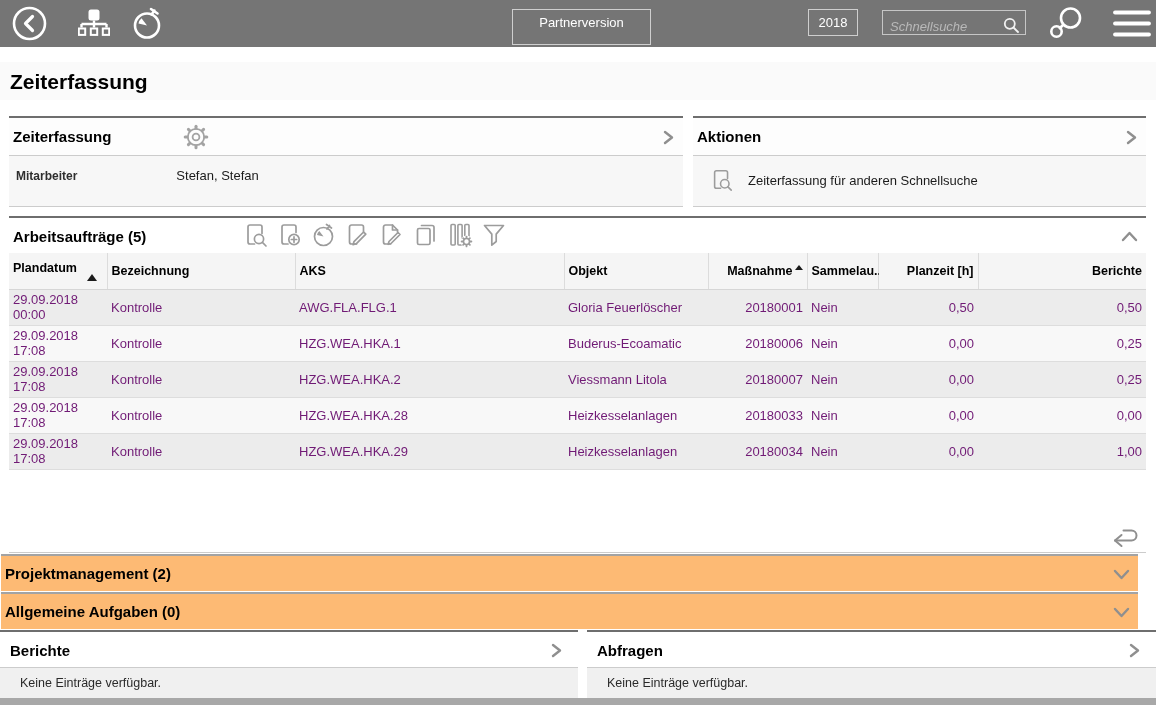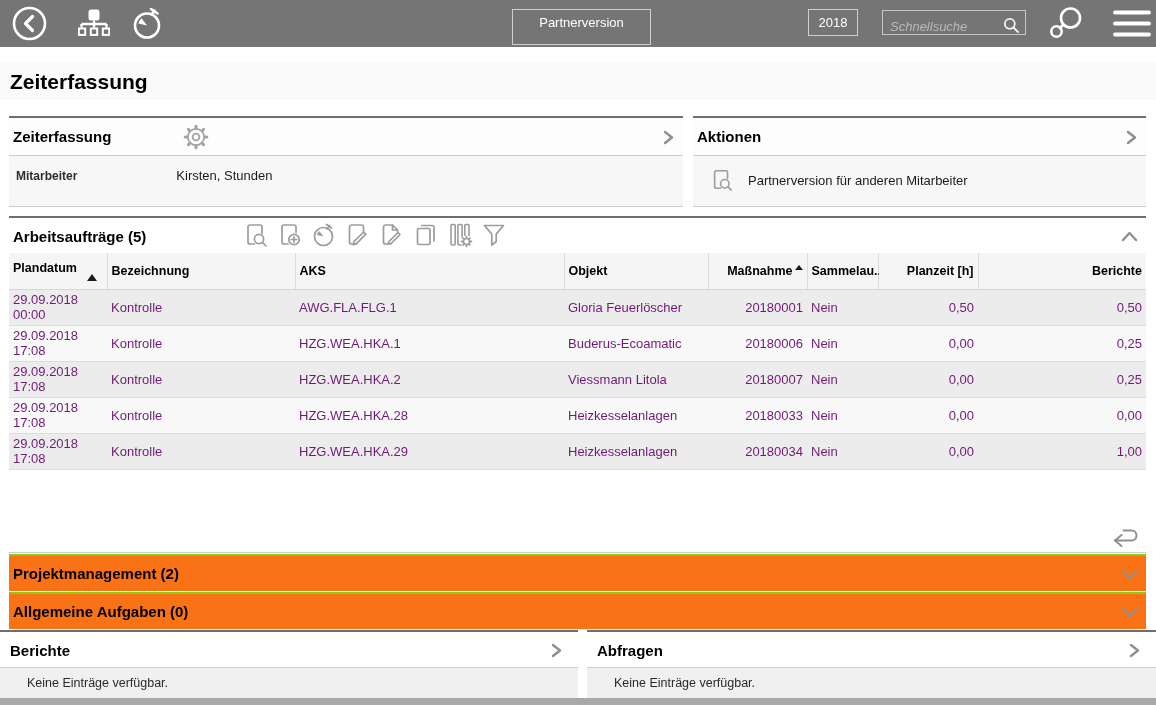--- a/index.html
+++ b/index.html
@@ -74,34 +74,34 @@
   th.c0, td.c0 { padding-left:5px; }
   th.c5, td.c5 { padding-left:6px; }
   .sort-asc { float:right; margin:13px 6px 0 0; width:0; height:0;
               border-left:5px solid transparent; border-right:5px solid transparent; border-bottom:7px solid #1b1b1b; }
   .sort-asc-minor { display:inline-block; margin:0 0 8px 2px; width:0; height:0; vertical-align:middle;
               border-left:4px solid transparent; border-right:4px solid transparent; border-bottom:5px solid #1b1b1b; }
   .table-footer { position:relative; height:82px; }
   .return-wrap { position:absolute; right:6px; bottom:4px; cursor:pointer; }
 
   
-  .sect-collapsed { position:absolute; left:9px; width:1137px; height:37px; border-top:2px solid #84cc16; background:#f97316; }
+  .sect-collapsed { position:absolute; left:1px; width:1137px; height:37px; border-top:2px solid #a3a3a3; background:#fdba74; }
   .sect-proj { top:554px; }
   .sect-allg { top:592px; }
   .sect-collapsed .sect-title { position:absolute; left:4px; top:0; line-height:36px; }
   .sect-collapsed .chev-down { right:8px; top:13px; }
 
   
   .bpanel { position:absolute; top:630px; height:68px; border-top:2px solid #6e6e6e; background:#fff; }
   .bpanel-berichte { left:0;  width:578px; }
   .bpanel-abfragen { left:587px; width:569px; }
   .bpanel-header { position:relative; height:36px; border-bottom:1px solid #cccccc; }
   .bpanel-header .sect-title { position:absolute; left:10px; top:0; line-height:37px; }
   .bpanel-header .chev-right { right:15px; top:11px; }
-  .bpanel-body { height:30px; background:#f0f0f0; font-size:12.5px; color:#2a2a2a; line-height:30px; padding-left:27px; }
+  .bpanel-body { height:30px; background:#f0f0f0; font-size:12.5px; color:#2a2a2a; line-height:30px; padding-left:20px; }
 
   .bottom-strip { position:absolute; left:0; top:698px; width:1156px; height:7px; background:#a8a8a8; }
 </style>
 </head>
 <body>
 
 <div class="topbar">
   <span class="abs" style="left:11px; top:5px; cursor:pointer;">
     <svg width="37" height="37" viewBox="0 0 37 37">
       <circle cx="18.5" cy="18.5" r="15.5" fill="none" stroke="#fff" stroke-width="2.6"></circle>
@@ -180,42 +180,42 @@
       </svg>
     </span>
     <span class="chev-right">
       <svg width="14" height="15" viewBox="0 0 14 15">
         <polyline points="4,2 11,7.5 4,13" fill="none" stroke="#8f8f8f" stroke-width="2.4" stroke-linecap="round" stroke-linejoin="round"></polyline>
       </svg>
     </span>
   </div>
   <div class="field-row">
     <span class="field-label">Mitarbeiter</span>
-    <span class="field-value">Kirsten, Stunden</span>
+    <span class="field-value">Stefan, Stefan</span>
   </div>
 </div>
 
 <div class="panel panel-akt">
   <div class="panel-header">
     <span class="sect-title">Aktionen</span>
     <span class="chev-right">
       <svg width="14" height="15" viewBox="0 0 14 15">
         <polyline points="4,2 11,7.5 4,13" fill="none" stroke="#8f8f8f" stroke-width="2.4" stroke-linecap="round" stroke-linejoin="round"></polyline>
       </svg>
     </span>
   </div>
   <div class="action-row">
     <svg width="24" height="26" viewBox="0 0 26 26">
       <g stroke="#9c9c9c" fill="none" stroke-width="1.7" stroke-linecap="round" stroke-linejoin="round">
         <path d="M19 11.5 V5 a2 2 0 0 0 -2 -2 H7 a2 2 0 0 0 -2 2 v15 a2 2 0 0 0 2 2 h4.5"></path>
         <circle cx="16" cy="17" r="4.6"></circle>
         <line x1="19.4" y1="20.4" x2="23" y2="24"></line>
       </g>
     </svg>
-    <span>Partnerversion für anderen Mitarbeiter</span>
+    <span>Zeiterfassung für anderen Schnellsuche</span>
   </div>
 </div>
 
 <div class="sect-arbeit">
   <div class="arbeit-header">
     <span class="sect-title">Arbeitsaufträge (5)</span>
     <div class="arbeit-toolbar">
       <span class="tool-ico">
         <svg width="26" height="26" viewBox="0 0 26 26">
           <g stroke="#9c9c9c" fill="none" stroke-width="1.7" stroke-linecap="round" stroke-linejoin="round">

